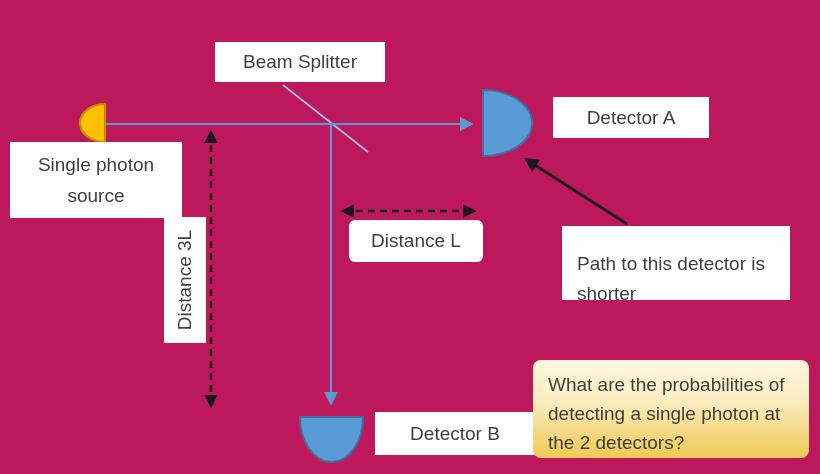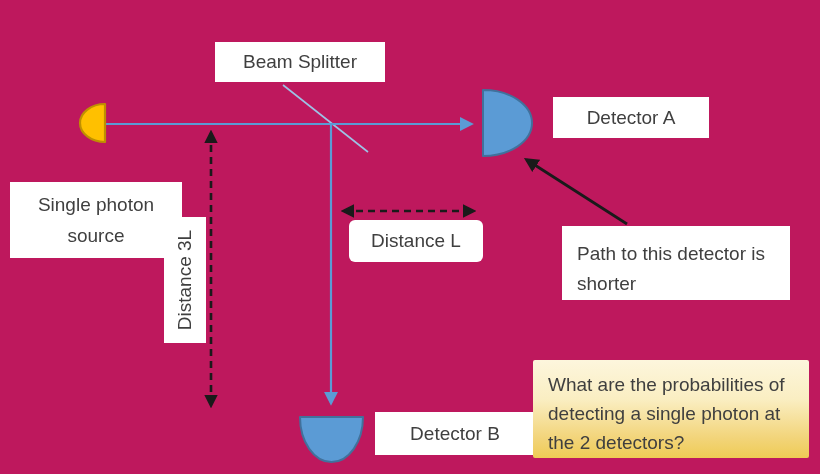--- a/index.html
+++ b/index.html
@@ -16,35 +16,35 @@
     position:absolute;
     z-index:2;
     background:#FFFFFF;
     font-size:19px;
     color:#3F3F3F;
     text-align:center;
     box-sizing:border-box;
     white-space:normal;
   }
   .label-beam-splitter{left:215px;top:42px;width:170px;height:40px;line-height:40px;}
-  .label-source{left:10px;top:142px;width:172px;height:76px;padding-top:7px;line-height:31px;margin-top:40px;}
+  .label-source{left:10px;top:142px;width:172px;height:76px;padding-top:7px;line-height:31px;}
   .label-distance-3l{left:122px;top:259px;width:126px;height:42px;line-height:42px;transform:rotate(-90deg);}
   .label-distance-l{left:349px;top:220px;width:134px;height:42px;line-height:42px;border-radius:6px;}
   .label-detector-a{left:553px;top:97px;width:156px;height:41px;line-height:41px;}
   .label-detector-b{left:375px;top:412px;width:160px;height:43px;line-height:43px;}
-  .label-path-note{left:562px;top:226px;width:228px;height:74px;padding:13px 10px 0 15px;line-height:30px;text-align:left;}
+  .label-path-note{left:562px;top:226px;width:228px;height:74px;padding:23px 10px 0 15px;line-height:30px;text-align:left;}
   .question-box{
     position:absolute;z-index:2;
     left:533px;top:360px;width:276px;height:98px;
     padding:10px 8px 0 15px;
     box-sizing:border-box;
     text-align:left;
     font-size:19px;line-height:29px;color:#3F3F3F;
     background:linear-gradient(to bottom,#FDF6DD 0%,#FAEEC2 40%,#F2D479 80%,#EFCB55 100%);
-    border-radius:2px;
+    border-radius:8px;
   }
 </style>
 </head>
 <body>
 
 <div id="canvas">
 
   <svg id="diagram-svg" width="820" height="474" viewBox="0 0 820 474">
     <defs>
       <marker id="mBlue" viewBox="0 0 10 10" refX="8" refY="5" markerWidth="6.5" markerHeight="6.5" orient="auto-start-reverse">

